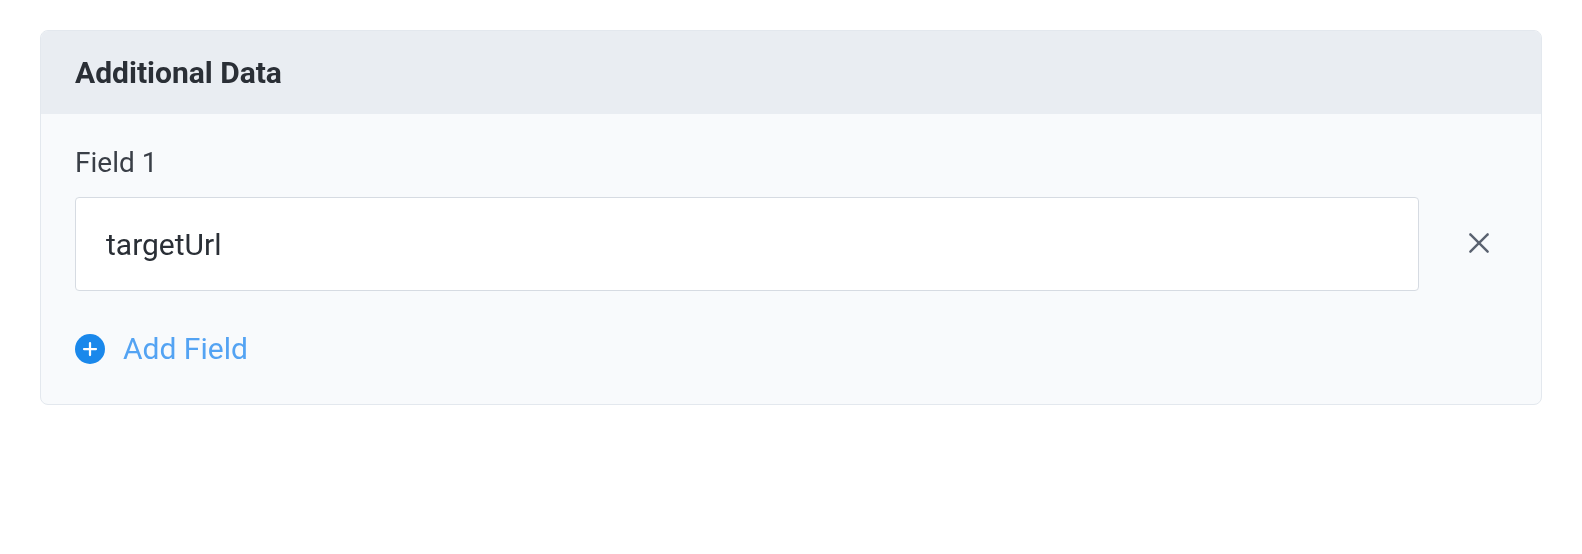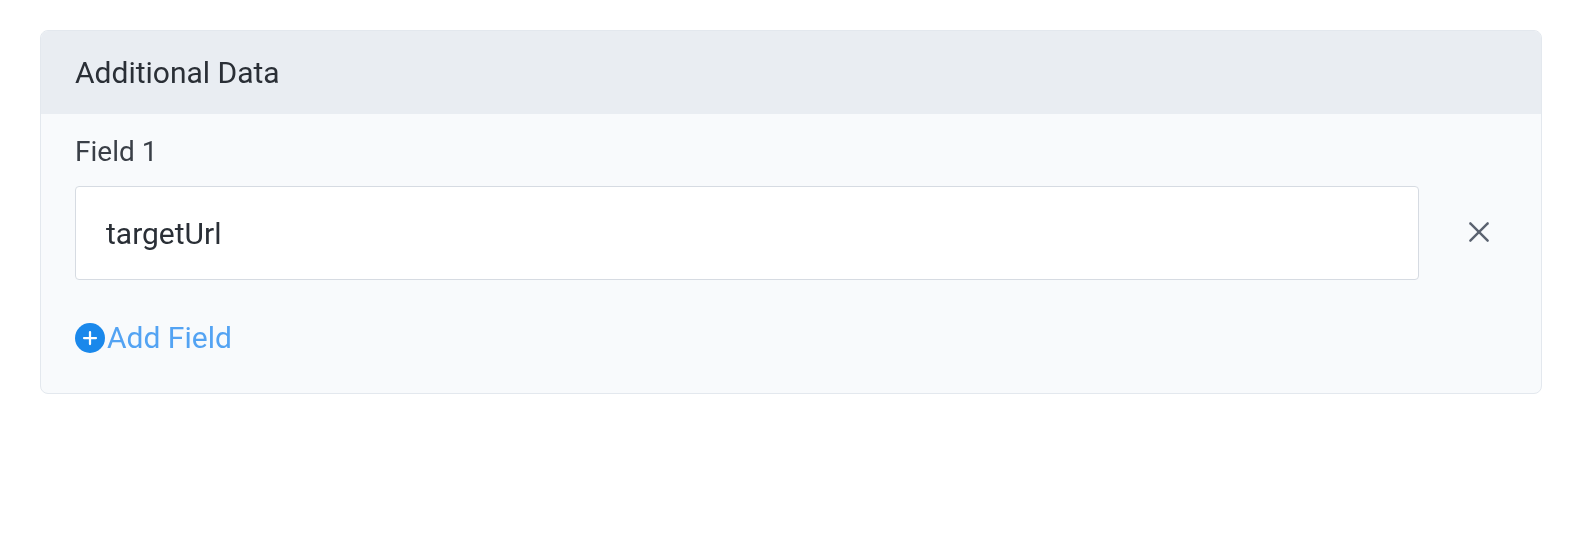--- a/index.html
+++ b/index.html
@@ -15,25 +15,25 @@
     .panel {
       border: 1px solid #e3e8ee;
       border-radius: 8px;
       overflow: hidden;
       background: #f8fafc;
     }
     .panel-header {
       background: #e9edf2;
       padding: 24px 34px;
       font-size: 30px;
-      font-weight: 400;
+      font-weight: 700;
       color: #2a2f36;
     }
     .panel-body {
-      padding: 21px 34px 38px 34px;
+      padding: 32px 34px 38px 34px;
     }
     .field-label {
       font-size: 28px;
       font-weight: 400;
       color: #3a3f47;
       margin-bottom: 18px;
     }
     .field-row {
       display: flex;
       align-items: center;
@@ -68,21 +68,21 @@
       flex-shrink: 0;
     }
     .remove-btn svg {
       width: 26px;
       height: 26px;
       stroke: currentColor;
     }
     .add-btn {
       display: inline-flex;
       align-items: center;
-      gap: 2px;
+      gap: 18px;
       background: transparent;
       border: none;
       cursor: pointer;
       font-size: 30px;
       font-weight: 400;
       color: #53a3f3;
       font-family: inherit;
     }
     .add-icon-circle {
       width: 30px;

